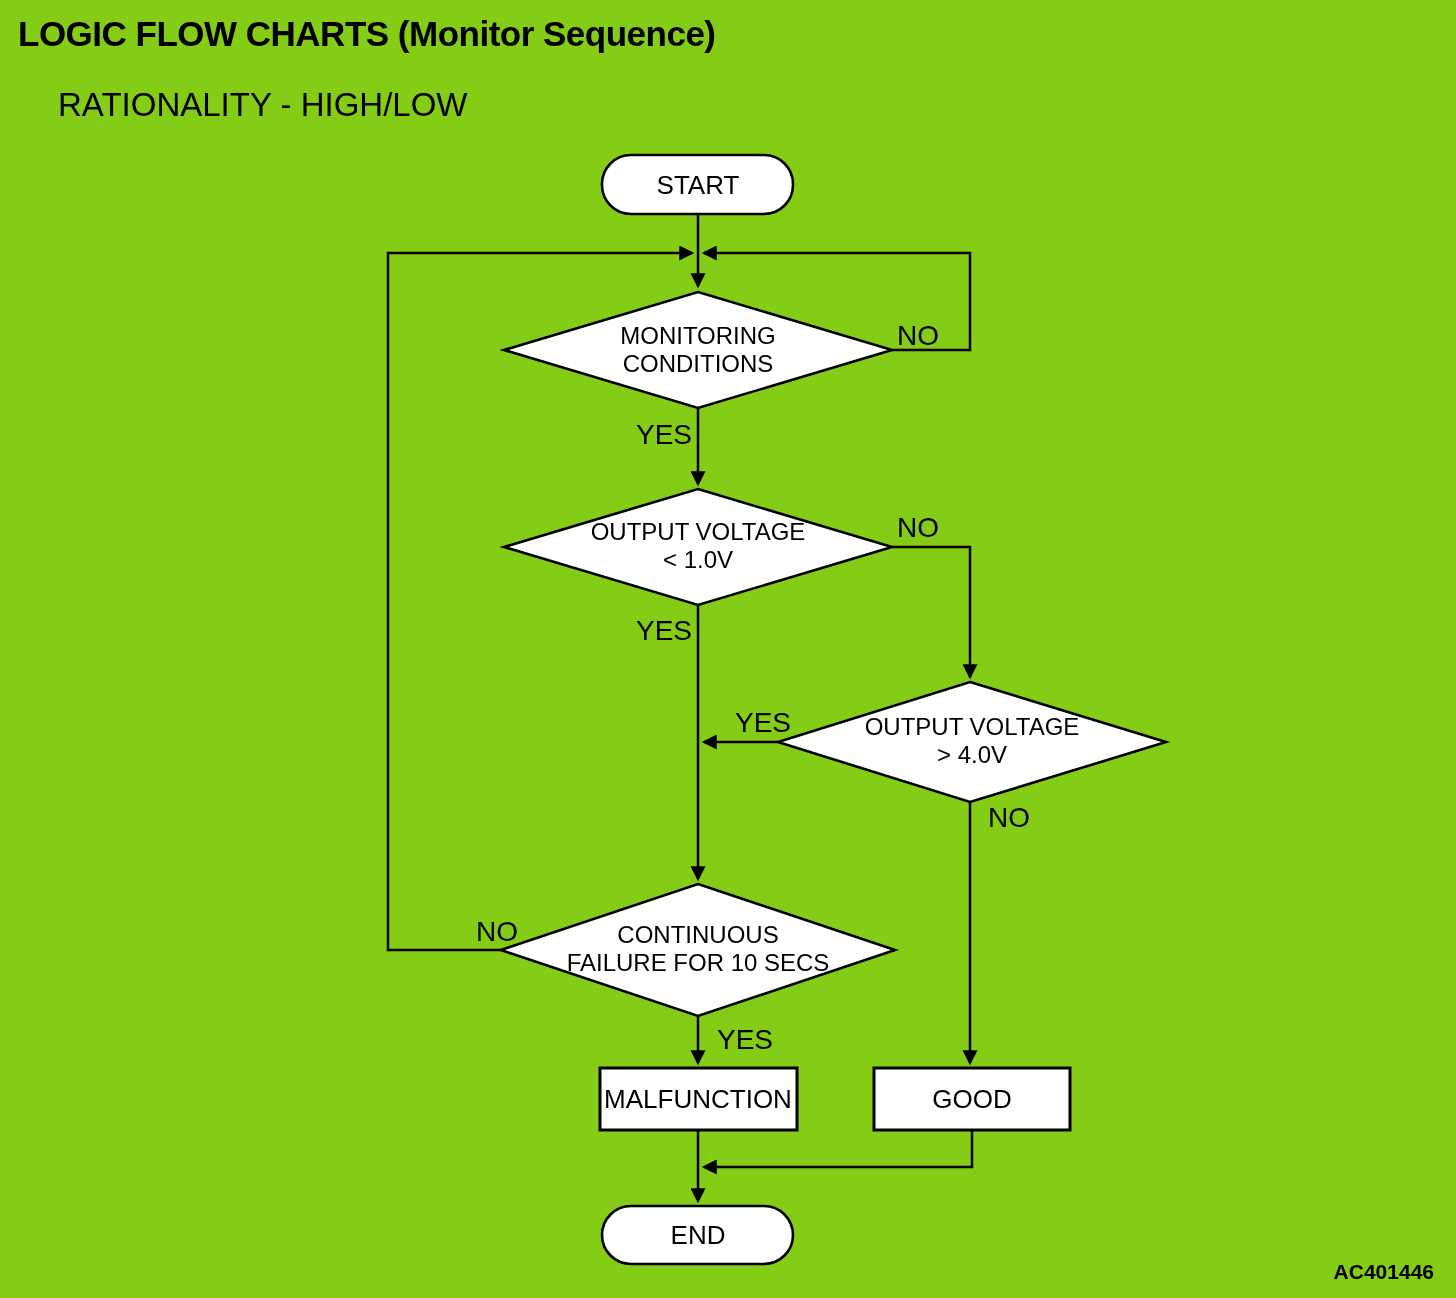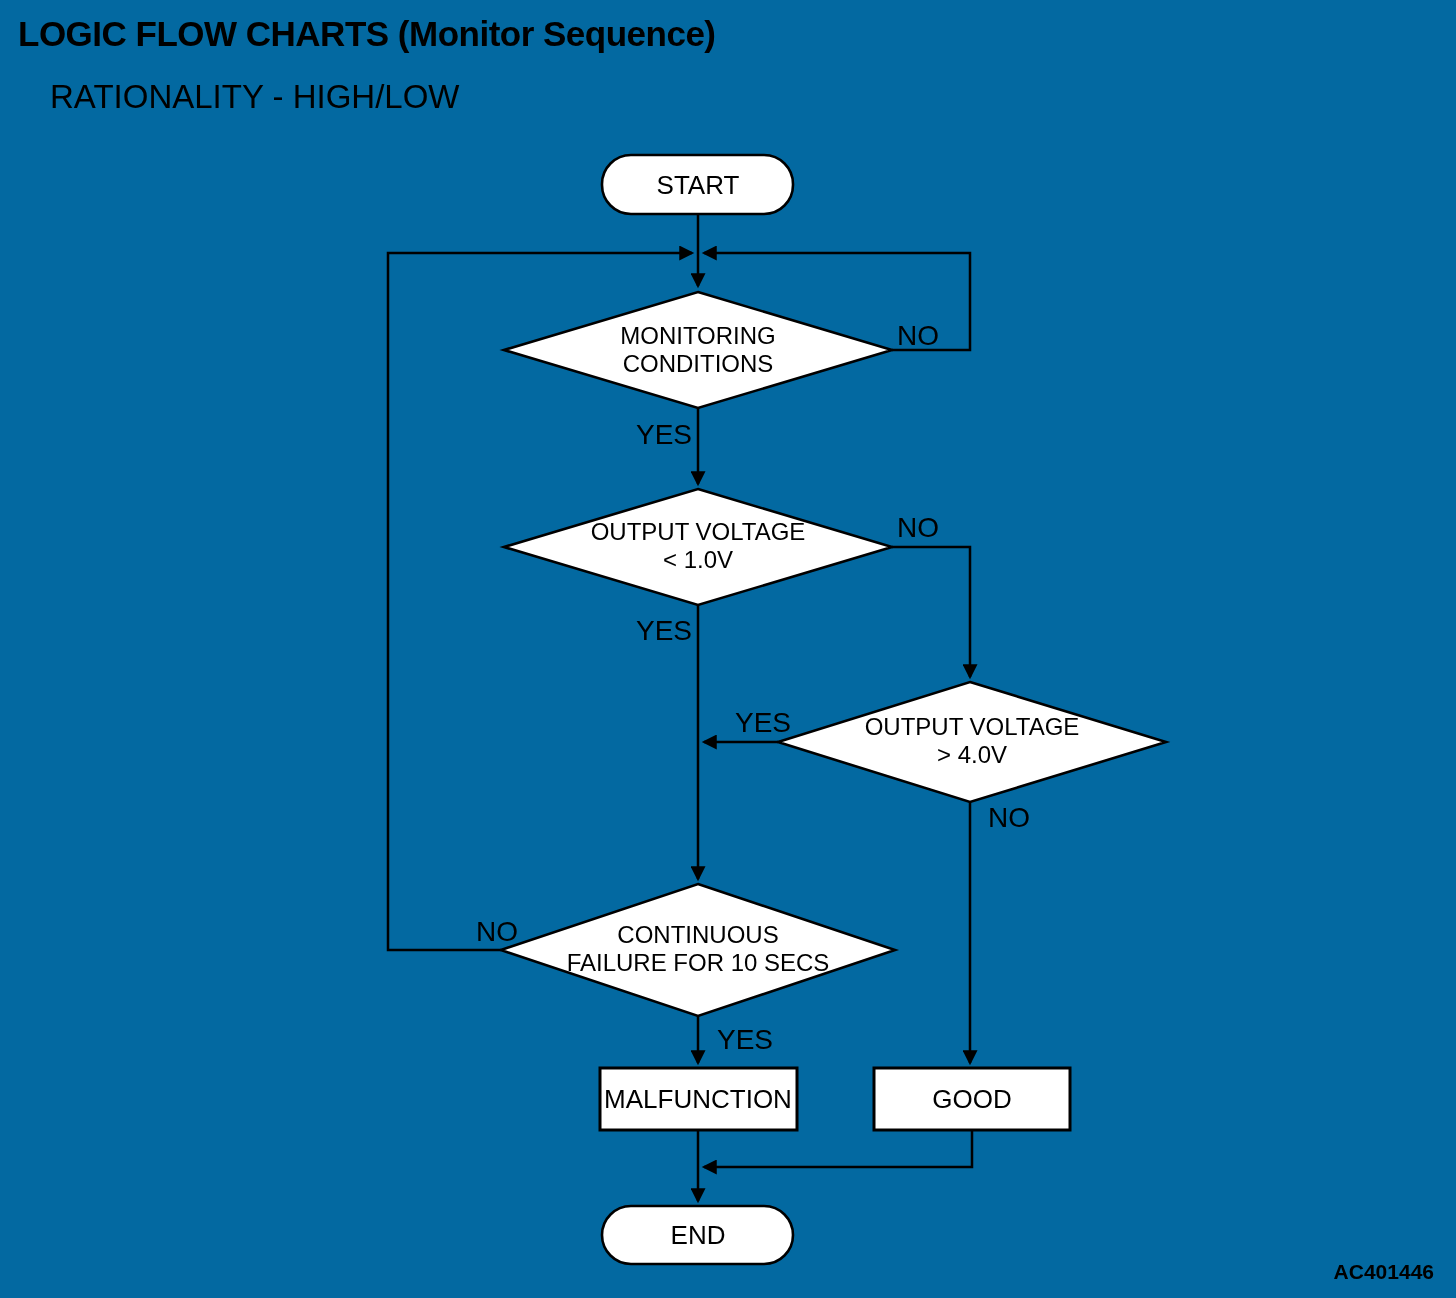--- a/index.html
+++ b/index.html
@@ -4,41 +4,41 @@
 <style>
   html, body {
     margin: 0;
     padding: 0;
     background: #ffffff;
   }
   .page {
     position: relative;
     width: 1456px;
     height: 1298px;
-    background: #0369a1;
+    background: #84cc16;
     color: #000000;
     font-family: "Liberation Sans", sans-serif;
     overflow: hidden;
   }
   .page-title {
     position: absolute;
     left: 18px;
     top: 16px;
     margin: 0;
     font-size: 35px;
     font-weight: 700;
     letter-spacing: -0.5px;
     line-height: 1;
     white-space: nowrap;
   }
   .page-subtitle {
     position: absolute;
     left: 50px;
     top: 80px;
-    margin: 0;
+    margin: 8px;
     font-size: 33px;
     font-weight: 400;
     line-height: 1;
     white-space: nowrap;
   }
   svg.flow {
     position: absolute;
     left: 0;
     top: 0;
   }

